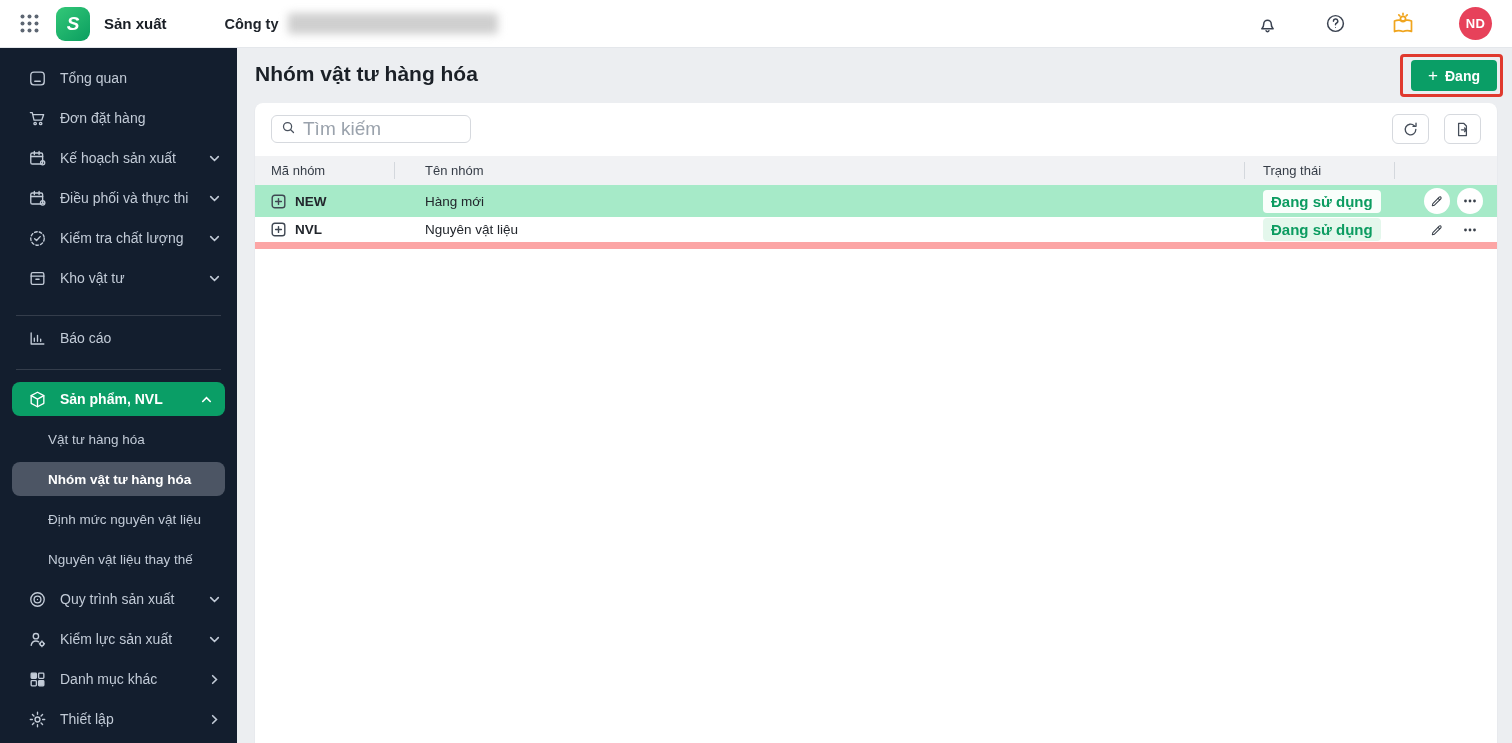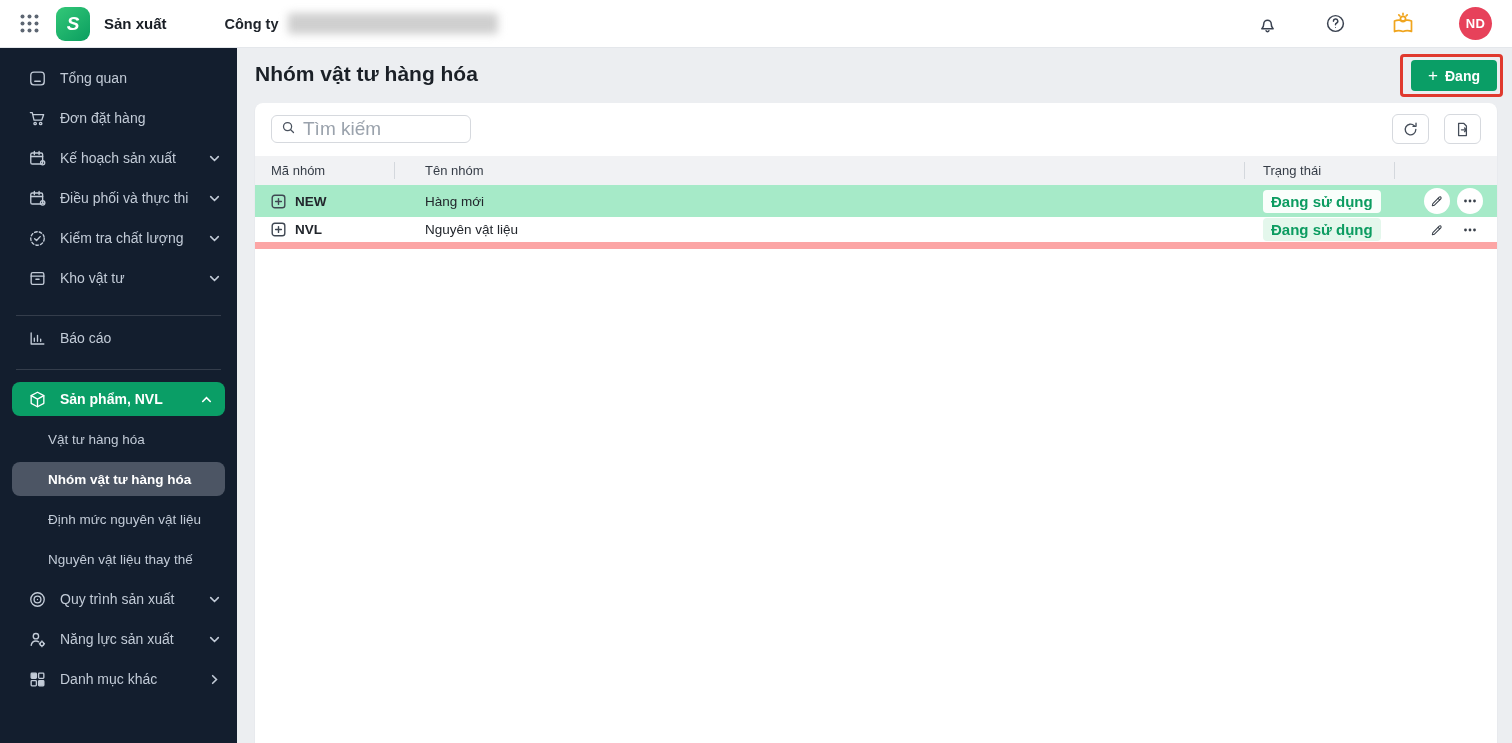--- a/index.html
+++ b/index.html
@@ -290,37 +290,51 @@
   </div>
   <div class="nav-item">
     <span class="nav-icon">
       <svg width="19" height="19" viewBox="0 0 24 24" fill="none" stroke="currentColor" stroke-width="1.7" stroke-linecap="round">
         <circle cx="10" cy="7.8" r="3.4"></circle>
           <path d="M4 19.5c.6-3.6 3.1-5.6 6-5.6c1.3 0 2.5.4 3.5 1.1"></path>
         <circle cx="17.6" cy="17.4" r="2.4"></circle>
           <path d="M17.6 13.8v1.2M17.6 19.8v1.2M14.4 17.4h1.2M19.6 17.4h1.2"></path>
       </svg>
       </span>
-    <span>Năng lực sản xuất</span>
+    <span>Kiểm lực sản xuất</span>
     <span class="chev">
       <svg width="13" height="13" viewBox="0 0 12 12" fill="none" stroke="currentColor" stroke-width="1.5" stroke-linecap="round">
           <path d="M2.5 4.3L6 7.8l3.5-3.5"></path>
         </svg>
       </span>
   </div>
   <div class="nav-item">
     <span class="nav-icon">
       <svg width="19" height="19" viewBox="0 0 24 24" fill="none" stroke="currentColor" stroke-width="1.7">
         <rect x="4" y="4" width="6.6" height="6.6" rx="1" fill="currentColor"></rect>
         <rect x="13.4" y="4" width="6.6" height="6.6" rx="1"></rect>
         <rect x="4" y="13.4" width="6.6" height="6.6" rx="1"></rect>
         <rect x="13.4" y="13.4" width="6.6" height="6.6" rx="1" fill="currentColor"></rect>
       </svg>
       </span>
     <span>Danh mục khác</span>
+    <span class="chev">
+      <svg width="13" height="13" viewBox="0 0 12 12" fill="none" stroke="currentColor" stroke-width="1.5" stroke-linecap="round">
+          <path d="M4.3 2.5L7.8 6l-3.5 3.5"></path>
+        </svg>
+      </span>
+  </div>
+  <div class="nav-item">
+    <span class="nav-icon">
+      <svg width="19" height="19" viewBox="0 0 24 24" fill="none" stroke="currentColor" stroke-width="1.7" stroke-linecap="round">
+        <circle cx="12" cy="12" r="3.1"></circle>
+        <path d="M12 2.9v2.6M12 18.5v2.6M2.9 12h2.6M18.5 12h2.6M5.6 5.6l1.9 1.9M16.5 16.5l1.9 1.9M18.4 5.6l-1.9 1.9M7.5 16.5l-1.9 1.9"></path>
+      </svg>
+      </span>
+    <span>Thiết lập</span>
     <span class="chev">
       <svg width="13" height="13" viewBox="0 0 12 12" fill="none" stroke="currentColor" stroke-width="1.5" stroke-linecap="round">
           <path d="M4.3 2.5L7.8 6l-3.5 3.5"></path>
         </svg>
       </span>
   </div>
 </aside>
 
 <main class="main">
   <div class="page-head">

